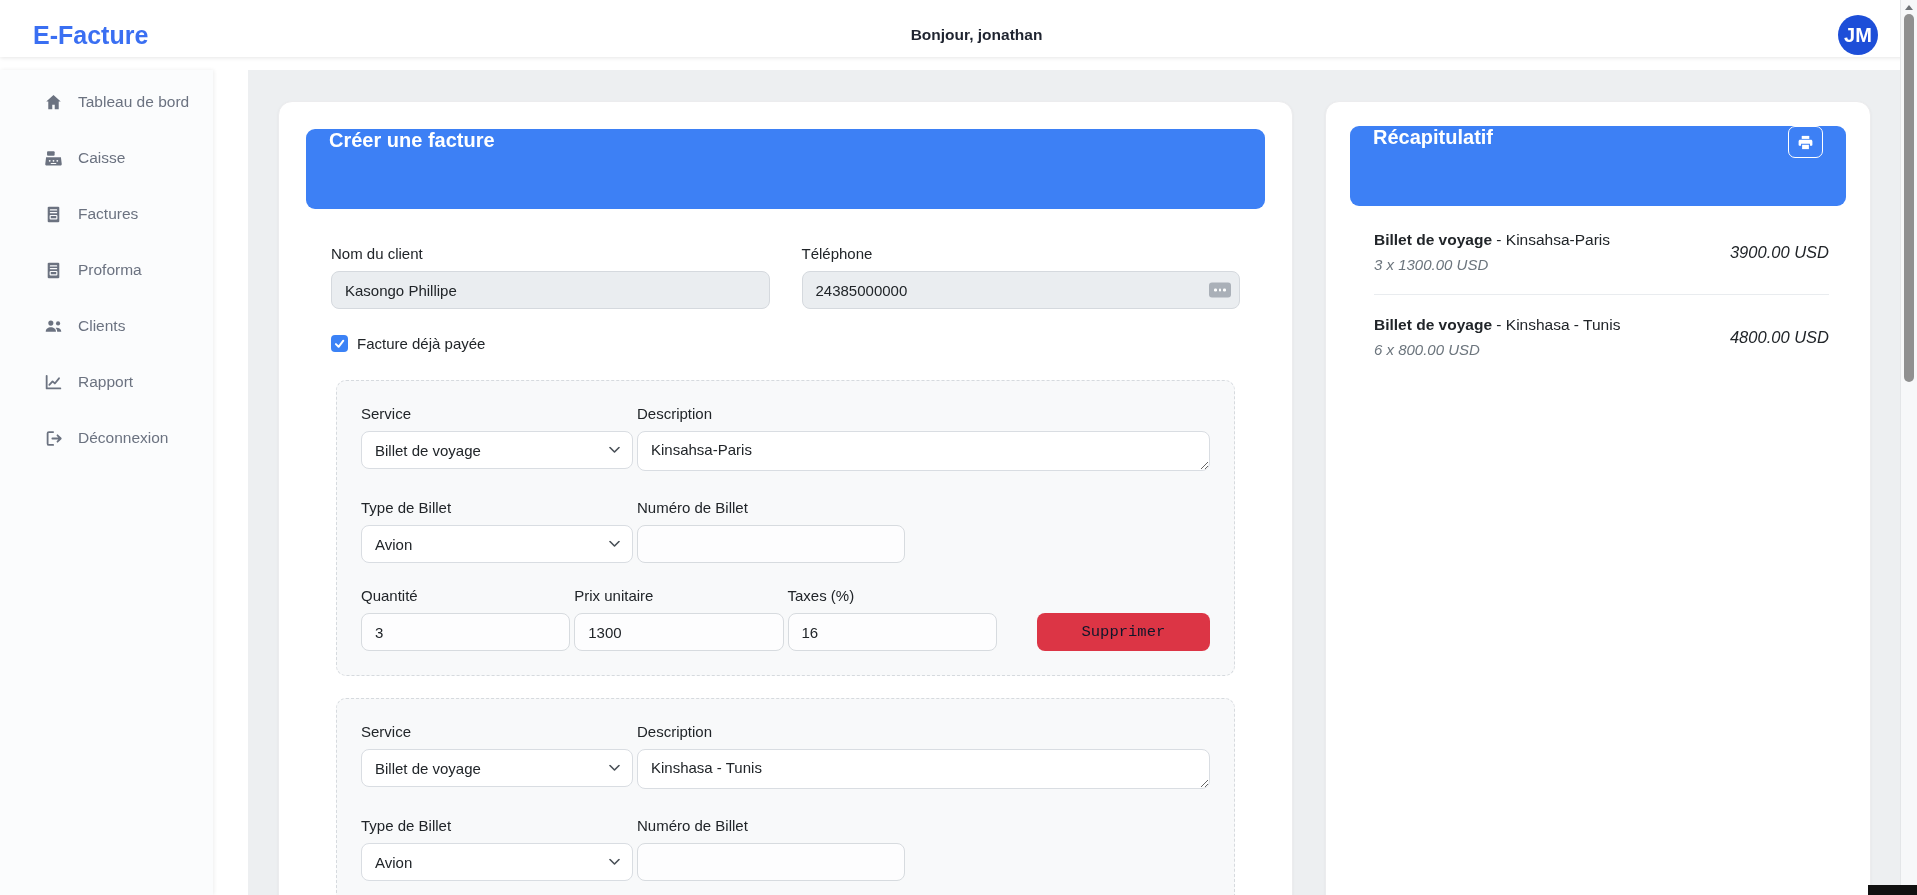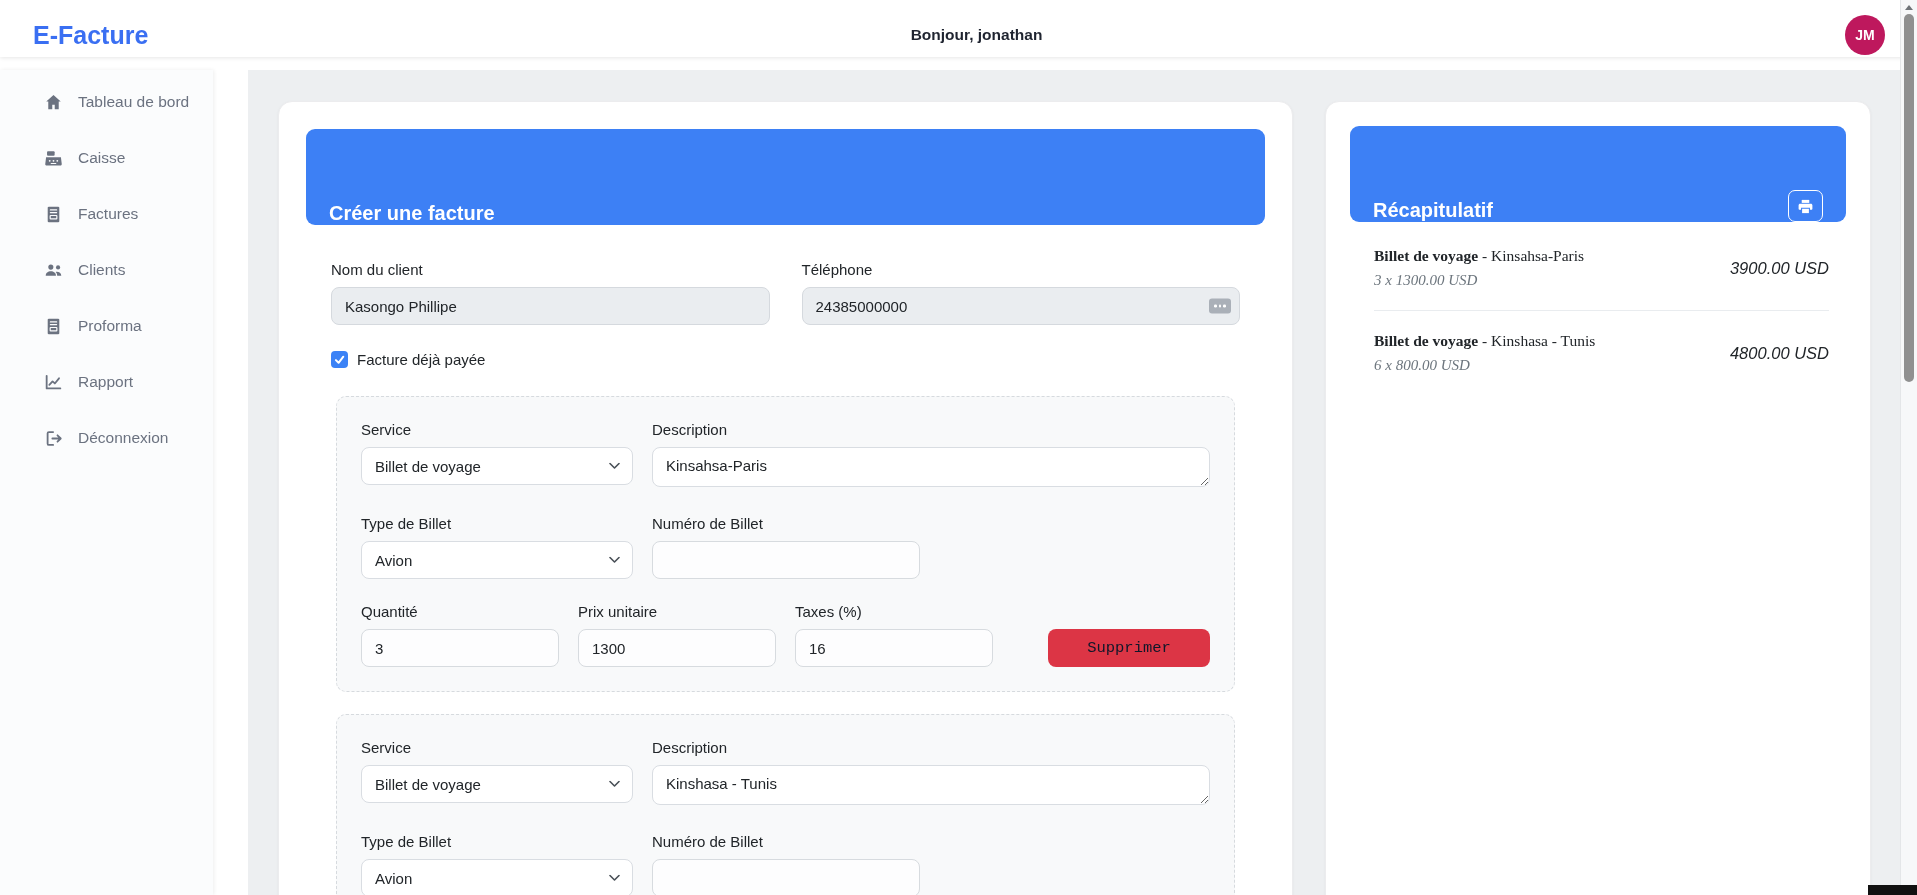--- a/index.html
+++ b/index.html
@@ -5,41 +5,41 @@
   * { margin:0; padding:0; box-sizing:border-box; }
   html,body { width:1917px; height:895px; overflow:hidden;
     font-family:"Liberation Sans", sans-serif; background:#fff; color:#212529; }
 
   
   .header { position:absolute; left:0; top:0; width:1917px; height:57px; background:#fff;
     box-shadow:0 1px 4px rgba(0,0,0,.10); z-index:20; }
   .brand { position:absolute; left:33px; top:0; line-height:70px; font-size:25px; font-weight:bold; color:#3a6ff2; }
   .greeting { position:absolute; left:50%; top:0; transform:translateX(-50%); line-height:70px;
     font-size:15.5px; font-weight:bold; color:#1f2430; white-space:nowrap;margin-left:18px; }
-  .avatar { position:absolute; right:32px; top:15px; width:40px; height:40px; border-radius:50%;
-    background:#be185d; color:#fff; font-size:14px; font-weight:bold;
+  .avatar { position:absolute; right:39px; top:15px; width:40px; height:40px; border-radius:50%;
+    background:#1d4ed8; color:#fff; font-size:20px; font-weight:bold;
     display:flex; align-items:center; justify-content:center; cursor:pointer; }
 
   
   .sidebar { position:absolute; left:0; top:70px; bottom:0; width:213px; background:#fbfcfd;
     box-shadow:1px 0 4px rgba(0,0,0,.07); z-index:10; padding-top:12px; }
   .nav-item { display:flex; align-items:center; height:40px; margin-bottom:16px; padding-left:43px;
     cursor:pointer; color:#6b7280; font-size:15.5px; }
   .nav-item .ico { width:20px; height:20px; margin-right:15px; flex:none; display:flex; align-items:center; justify-content:center; }
   .nav-item svg { width:19px; height:19px; }
 
   
   .content { position:absolute; left:248px; top:70px; right:17px; bottom:0; background:#edeff1; overflow:hidden; }
 
   .card { position:absolute; background:#fff; border:1px solid #ececee; border-radius:14px;
     box-shadow:0 1px 3px rgba(0,0,0,.05); }
   .main-card    { left:30px;  top:31px; width:1015px; height:1400px; padding:27px; }
   .summary-card { left:1077px; top:31px; width:546px; height:1200px; padding:24px; }
 
-  .blue-bar { height:96px; border-radius:9px; background:#3d80f5; display:flex; align-items:flex-end;
+  .blue-bar { height:80px; border-radius:9px; background:#3d80f5; display:flex; align-items:flex-start;
     padding:0 23px; }
   .blue-bar .bar-title { color:#fff; font-size:20px; font-weight:bold; }
 
   
   .form-wrap { padding:36px 25px 0 25px; }
   .two-col { display:grid; grid-template-columns:1fr 1fr; column-gap:32px; }
   .lbl { display:block; font-size:15px; color:#212529; margin-bottom:9px; }
   .inp { width:100%; height:38px; border:1px solid #d7dbdf; border-radius:8px; padding:0 13px;
     font-size:15px; color:#212529; background:#fdfdfe; font-family:"Liberation Sans",sans-serif; outline:none; }
   .inp.gray { background:#eaedf0; border-color:#d5d9de; }
@@ -51,42 +51,42 @@
 
   .check-row { display:flex; align-items:center; margin-top:26px; cursor:pointer; }
   .checkbox { width:17px; height:17px; border-radius:4px; background:#3b82f6; margin-right:9px;
     display:flex; align-items:center; justify-content:center; flex:none; }
   .check-row span.txt { font-size:15px; color:#212529; }
 
   
   .svc-block { margin:28px 30px 0 30px; background:#f8f9fa; border:1px dashed #d6dade;
     border-radius:10px; padding:24px; }
   .svc-block + .svc-block { margin-top:22px; }
-  .svc-row { display:grid; column-gap:19px; margin-bottom:24px; }
+  .svc-row { display:grid; column-gap:4px; margin-bottom:24px; }
   .svc-row:last-child { margin-bottom:0; }
   .r1 { grid-template-columns:272px 1fr; }
   .r2 { grid-template-columns:272px 268px; }
   .r3 { grid-template-columns:repeat(4, 1fr); }
   .select { position:relative; height:38px; background:#fff; border:1px solid #d9dde2; border-radius:8px;
     display:flex; align-items:center; padding:0 30px 0 13px; font-size:15px; cursor:pointer; }
   .select svg { position:absolute; right:12px; top:50%; transform:translateY(-50%); }
   .txtarea { width:100%; height:40px; border:1px solid #d9dde2; border-radius:8px; padding:9px 13px;
     font-size:15px; color:#212529; background:#fff; resize:both; overflow:hidden;
     font-family:"Liberation Sans",sans-serif; outline:none; }
   .btn-danger { align-self:end; height:38px; border:none; border-radius:8px; background:#dc3545;
     color:#0f172a; font-size:15.5px; cursor:pointer; font-family:Liberation Mono, monospace;margin-left:36px; }
 
   
   .sum-bar { justify-content:space-between; }
   .print-btn { width:35px; height:32px; border:1.5px solid #fff; border-radius:7px; background:transparent;
     display:flex; align-items:center; justify-content:center; cursor:pointer; }
   .sum-items { padding:4px 17px 0 24px; }
   .sum-item { display:flex; align-items:center; padding:21px 0; }
   .sum-item.divided { border-bottom:1px solid #e9ecef; }
-  .sum-left { flex:1; min-width:0;font-family:Liberation Serif, serif; }
+  .sum-left { flex:1; min-width:0; }
   .sum-name-line { font-size:15.5px; color:#212529; }
   .sum-name-line b { font-weight:bold; }
   .sum-breakdown { margin-top:7px; font-size:15px; font-style:italic; color:#6c757d; }
   .sum-amount { font-size:16.5px; color:#212529; white-space:nowrap; margin-left:12px;font-style:italic; }
 
   
   .scrollbar { position:absolute; right:0; top:0; width:17px; height:895px; background:#f7f8f9;
     border-left:1px solid #e4e6e8; z-index:40; }
   .sb-arrow-up { position:absolute; top:5px; left:50%; transform:translateX(-50%);
     width:0; height:0; border-left:4px solid transparent; border-right:4px solid transparent;
@@ -132,38 +132,38 @@
         <rect x="6.1" y="4.6" width="7.8" height="1.3" rx=".5" fill="#fbfcfd"></rect>
         <rect x="6.1" y="7.3" width="7.8" height="1.3" rx=".5" fill="#fbfcfd"></rect>
         <rect x="6.5" y="11" width="7" height="3.6" rx=".5" fill="none" stroke="#fbfcfd" stroke-width="1.2"></rect>
       </svg>
     </span>
     <span>Factures</span>
   </div>
   <div class="nav-item">
     <span class="ico">
       <svg viewBox="0 0 20 20" fill="#6b7280">
+        <rect x="3.9" y="1.8" width="12.2" height="16.4" rx="1.2"></rect>
+        <rect x="6.1" y="4.6" width="7.8" height="1.3" rx=".5" fill="#fbfcfd"></rect>
+        <rect x="6.1" y="7.3" width="7.8" height="1.3" rx=".5" fill="#fbfcfd"></rect>
+        <rect x="6.5" y="11" width="7" height="3.6" rx=".5" fill="none" stroke="#fbfcfd" stroke-width="1.2"></rect>
+      </svg>
+    </span>
+    <span>Proforma</span>
+  </div>
+  <div class="nav-item">
+    <span class="ico">
+      <svg viewBox="0 0 20 20" fill="#6b7280">
         <circle cx="7.2" cy="6.4" r="2.7"></circle>
         <path d="M1.8 15.6c0-3.1 2.4-4.7 5.4-4.7s5.4 1.6 5.4 4.7z"></path>
         <circle cx="14.8" cy="6.8" r="2.2"></circle>
         <path d="M13.4 11.3c2.7 0 4.8 1.5 4.8 4.3h-4.3c0-1.7-.6-3.1-1.7-4 .4-.2.8-.3 1.2-.3z"></path>
       </svg>
     </span>
     <span>Clients</span>
-  </div>
-  <div class="nav-item">
-    <span class="ico">
-      <svg viewBox="0 0 20 20" fill="#6b7280">
-        <rect x="3.9" y="1.8" width="12.2" height="16.4" rx="1.2"></rect>
-        <rect x="6.1" y="4.6" width="7.8" height="1.3" rx=".5" fill="#fbfcfd"></rect>
-        <rect x="6.1" y="7.3" width="7.8" height="1.3" rx=".5" fill="#fbfcfd"></rect>
-        <rect x="6.5" y="11" width="7" height="3.6" rx=".5" fill="none" stroke="#fbfcfd" stroke-width="1.2"></rect>
-      </svg>
-    </span>
-    <span>Proforma</span>
   </div>
   <div class="nav-item">
     <span class="ico">
       <svg viewBox="0 0 20 20" fill="none" stroke="#6b7280" stroke-width="1.9" stroke-linecap="round" stroke-linejoin="round">
         <path d="M2.8 3v13.2h14.4"></path>
           <path d="M5.6 12.4 9 8.8l2.4 2.2 4.4-5.4"></path>
       </svg>
     </span>
     <span>Rapport</span>
   </div>

